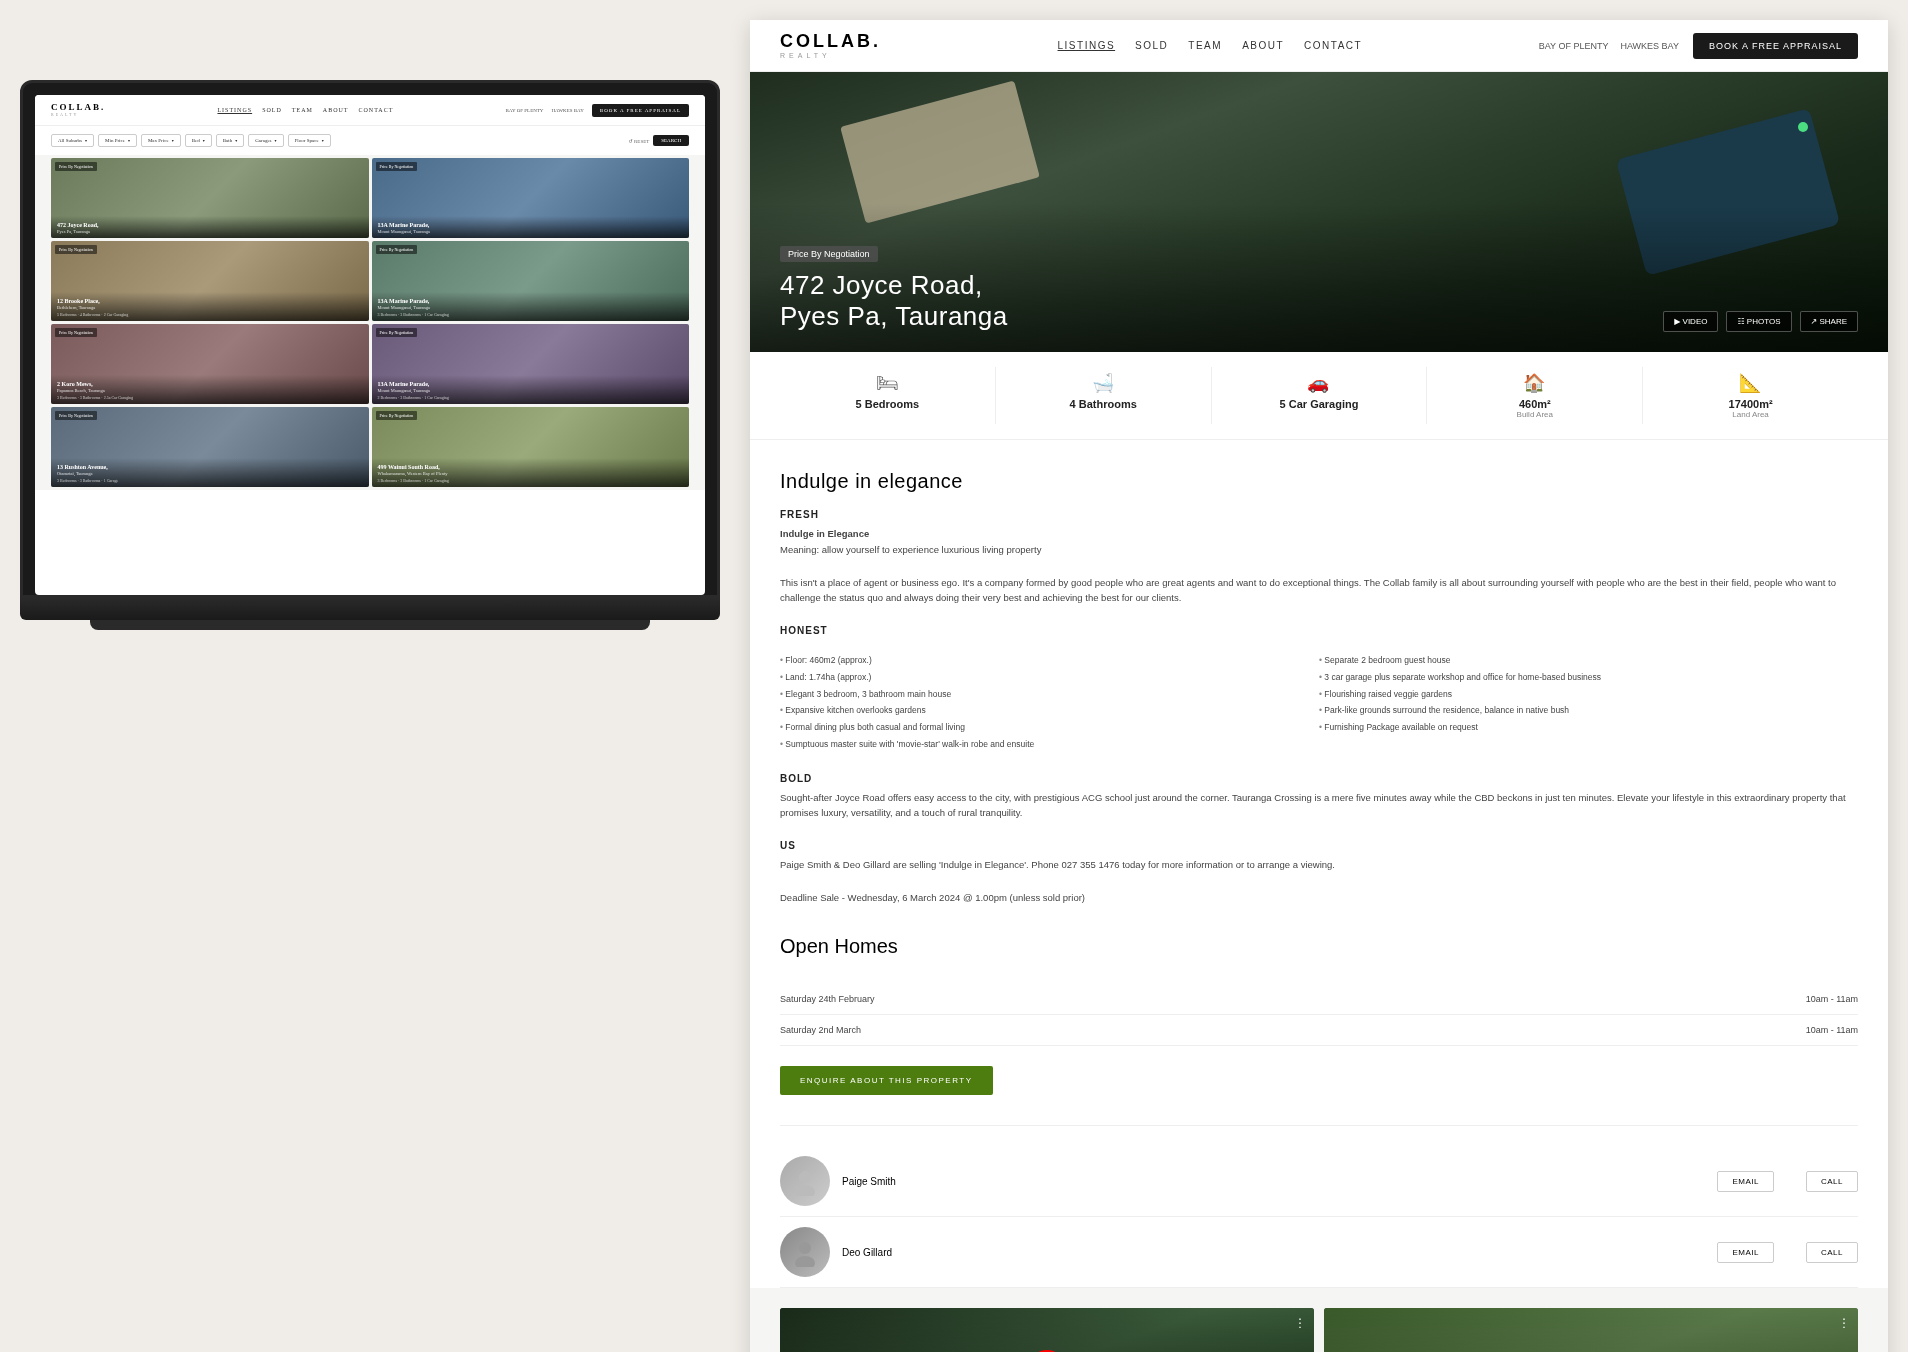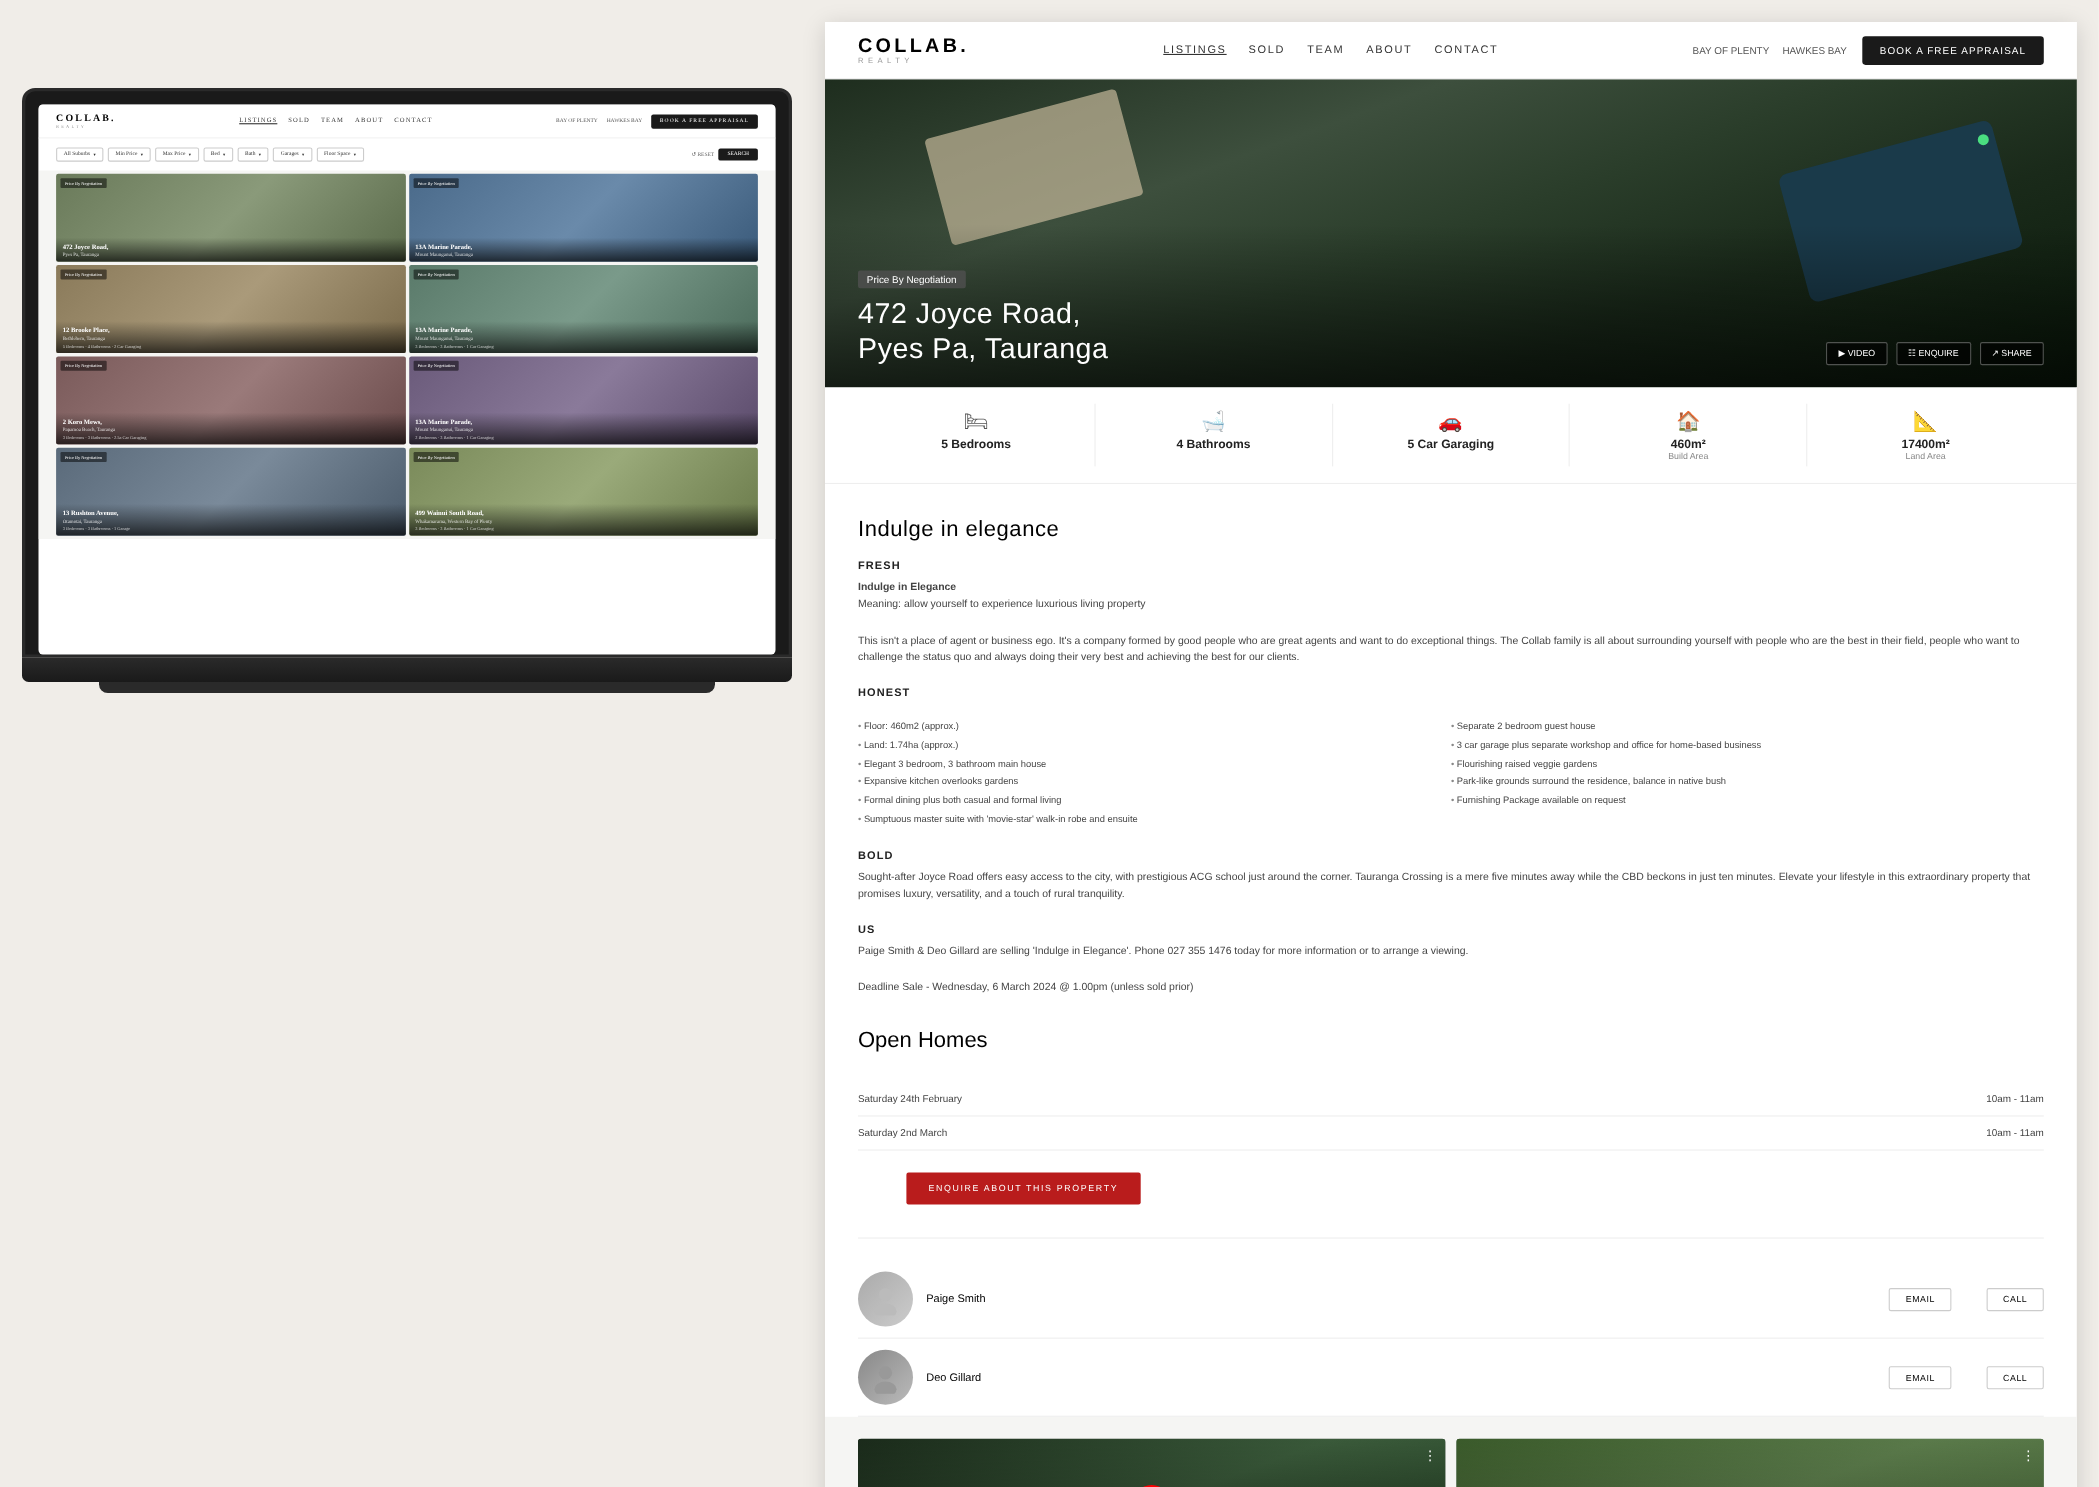--- a/index.html
+++ b/index.html
@@ -426,30 +426,29 @@
       display: flex;
       justify-content: space-between;
       align-items: center;
       padding: 10px 0;
       border-bottom: 1px solid #eee;
       font-size: 9px;
       color: #444;
     }
 
     .btn-enquire {
-      background: #b91c1c;
+      background: #4d7c0f;
       color: white;
       padding: 10px 20px;
       font-size: 8px;
       letter-spacing: 1.5px;
       border-radius: 2px;
       margin-top: 20px;
       display: inline-block;
       cursor: pointer;
-      margin-left: 44px;
     }
 
     .agents-section {
       padding: 20px 30px 0;
     }
 
     .agent-card {
       display: flex;
       align-items: center;
       gap: 12px;
@@ -730,21 +729,21 @@
     <div class="hero-deco"></div>
     <div class="prop-hero-overlay">
       <div class="prop-price-badge">Price By Negotiation</div>
       <div class="prop-title">
         <span>472 Joyce Road,</span><br>
         <span>Pyes Pa, Tauranga</span>
       </div>
     </div>
     <div class="prop-hero-actions">
       <div class="hero-btn">▶ VIDEO</div>
-      <div class="hero-btn">☷ ENQUIRE</div>
+      <div class="hero-btn">☷ PHOTOS</div>
       <div class="hero-btn">↗ SHARE</div>
     </div>
   </div>
 
   <div class="prop-stats">
     <div class="prop-stat">
       <div class="stat-icon">🛏</div>
       <span class="stat-value">5 Bedrooms</span>
     </div>
     <div class="prop-stat">

